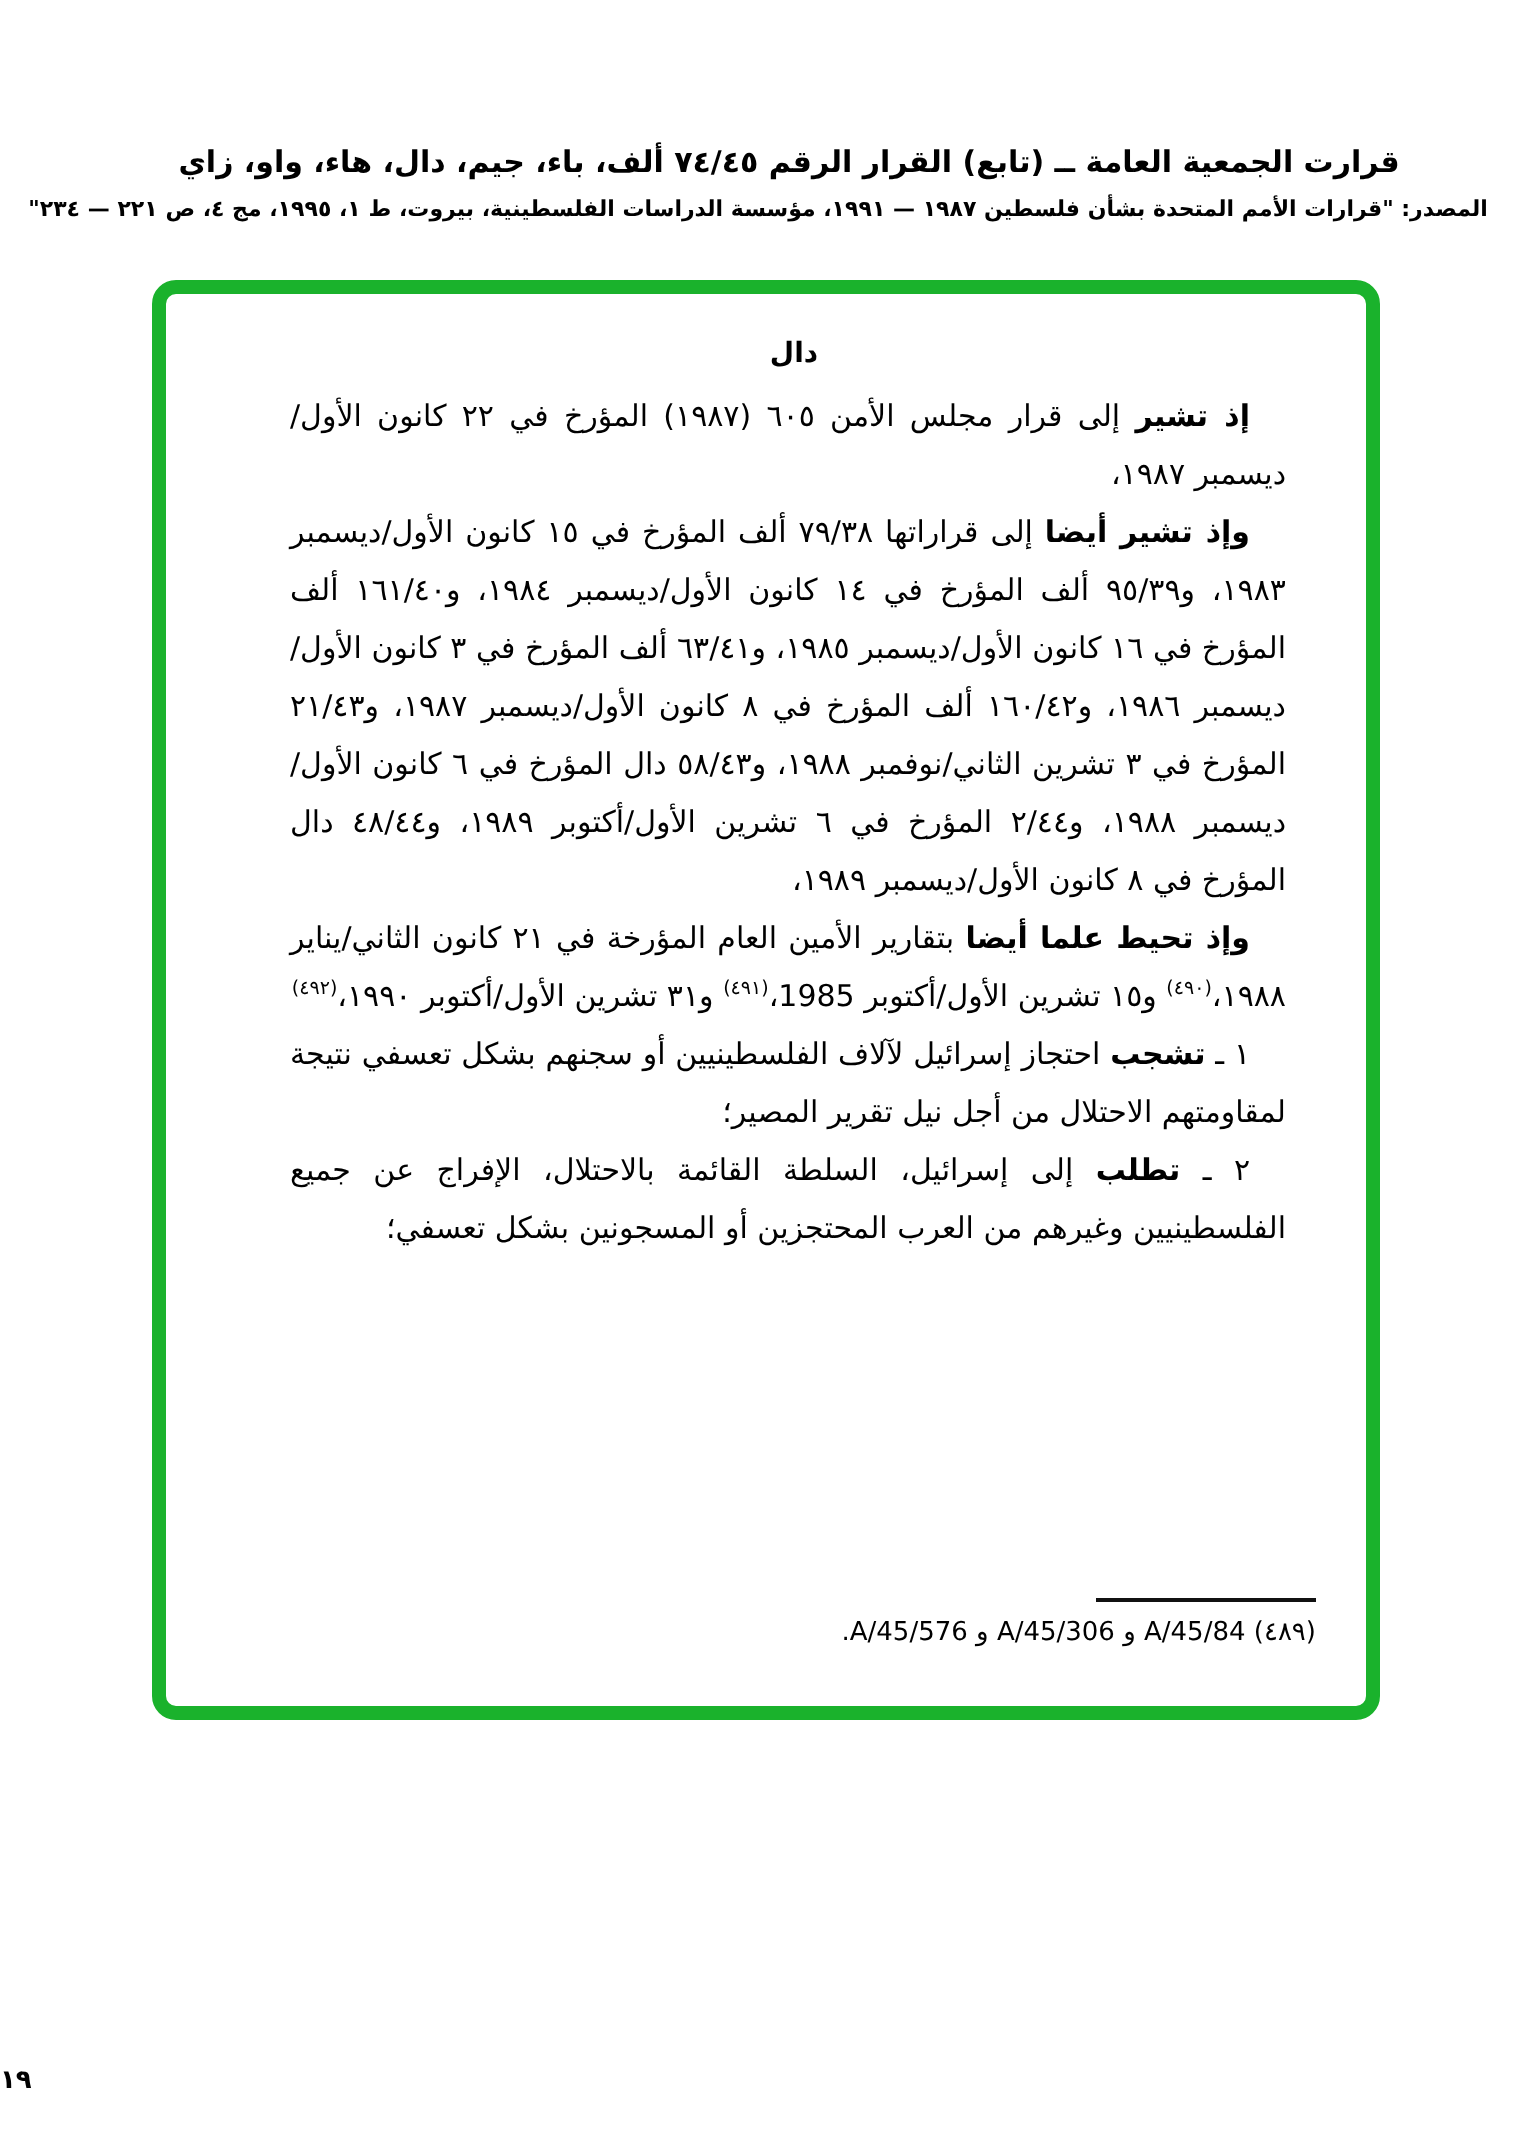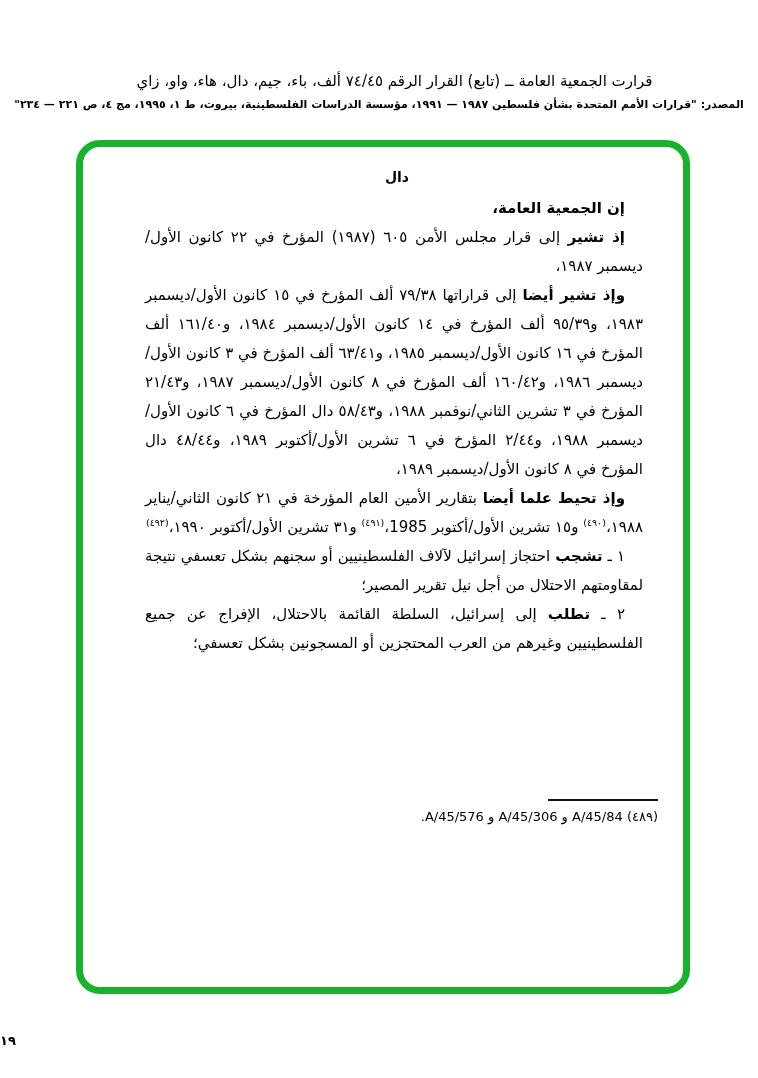--- a/index.html
+++ b/index.html
@@ -8,29 +8,29 @@
     width:758px; height:1078px;
     font-family:"DejaVu Sans", sans-serif;
     color:#000;
     position:relative;
     overflow:hidden;
   }
   .page { position:relative; width:758px; height:1078px; direction:rtl; }
 
   
   .hdr { position:absolute; top:72px; right:0; left:0; text-align:center; direction:rtl; }
-  .hdr-title { font-size:15px; font-weight:normal; letter-spacing:0;padding-left:31px; }
+  .hdr-title { font-size:15px; font-weight:bold; letter-spacing:0;padding-left:31px; }
   .hdr-source { font-size:11px; font-weight:bold; margin-top:8px; }
 
   
   .frame {
     position:absolute; top:140px; right:68px;
-    left:68px; width:614px; height:854px;
+    left:68px; width:614px; height:720px;
     right:auto; margin-right:8px;
-    border:7px solid #1ab22c; border-radius:24px;
+    border:7px solid #1ab22c; border-radius:12px;
     left:76px;
     padding-left:28px;
   }
 
   .section-letter { margin-top:22px; text-align:center; font-weight:bold; font-size:14px; }
 
   .body-col {
     margin:9px 40px 0 34px;
     font-size:15px; line-height:29px;
     text-align:justify; text-align-last:auto;
@@ -69,21 +69,20 @@
 
   <div class="hdr">
     <div class="hdr-title">قرارت الجمعية العامة ــ (تابع) القرار الرقم ٧٤/٤٥ ألف، باء، جيم، دال، هاء، واو، زاي</div>
     <div class="hdr-source">المصدر: "قرارات الأمم المتحدة بشأن فلسطين ١٩٨٧ — ١٩٩١، مؤسسة الدراسات الفلسطينية، بيروت، ط ١، ١٩٩٥، مج ٤، ص ٢٢١ — ٢٣٤"</div>
   </div>
 
   <div class="frame" id="frame" style="border-color: rgb(26, 178, 44);">
     <div class="section-letter">دال</div>
 
     <div class="body-col" id="paragraphs">
-        <p class="para"><b>إن الجمعية العامة،</b></p>
         <p class="para"><b>إذ تشير</b><span> إلى قرار مجلس الأمن ٦٠٥ (١٩٨٧) المؤرخ في ٢٢ كانون الأول/ديسمبر ١٩٨٧،</span></p>
         <p class="para"><b>وإذ تشير أيضا</b><span> إلى قراراتها ٧٩/٣٨ ألف المؤرخ في ١٥ كانون الأول/ديسمبر ١٩٨٣، و٩٥/٣٩ ألف المؤرخ في ١٤ كانون الأول/ديسمبر ١٩٨٤، و١٦١/٤٠ ألف المؤرخ في ١٦ كانون الأول/ديسمبر ١٩٨٥، و٦٣/٤١ ألف المؤرخ في ٣ كانون الأول/ديسمبر ١٩٨٦، و١٦٠/٤٢ ألف المؤرخ في ٨ كانون الأول/ديسمبر ١٩٨٧، و٢١/٤٣ المؤرخ في ٣ تشرين الثاني/نوفمبر ١٩٨٨، و٥٨/٤٣ دال المؤرخ في ٦ كانون الأول/ديسمبر ١٩٨٨، و٢/٤٤ المؤرخ في ٦ تشرين الأول/أكتوبر ١٩٨٩، و٤٨/٤٤ دال المؤرخ في ٨ كانون الأول/ديسمبر ١٩٨٩،</span></p>
         <p class="para"><b>وإذ تحيط علما أيضا</b><span> بتقارير الأمين العام المؤرخة في ٢١ كانون الثاني/يناير ١٩٨٨،</span><sup>(٤٩٠)</sup><span> و١٥ تشرين الأول/أكتوبر 1985،</span><sup>(٤٩١)</sup><span> و٣١ تشرين الأول/أكتوبر ١٩٩٠،</span><sup>(٤٩٢)</sup></p>
         <p class="para"><span>١ ـ </span><b>تشجب</b><span> احتجاز إسرائيل لآلاف الفلسطينيين أو سجنهم بشكل تعسفي نتيجة لمقاومتهم الاحتلال من أجل نيل تقرير المصير؛</span></p>
         <p class="para"><span>٢ ـ </span><b>تطلب</b><span> إلى إسرائيل، السلطة القائمة بالاحتلال، الإفراج عن جميع الفلسطينيين وغيرهم من العرب المحتجزين أو المسجونين بشكل تعسفي؛</span></p>
       </div>
 
     <div class="footnotes">
       <div class="fn-rule" id="fnrule" style="border-top-color: rgb(17, 17, 17);"></div>
       <div id="footnotes-list">

